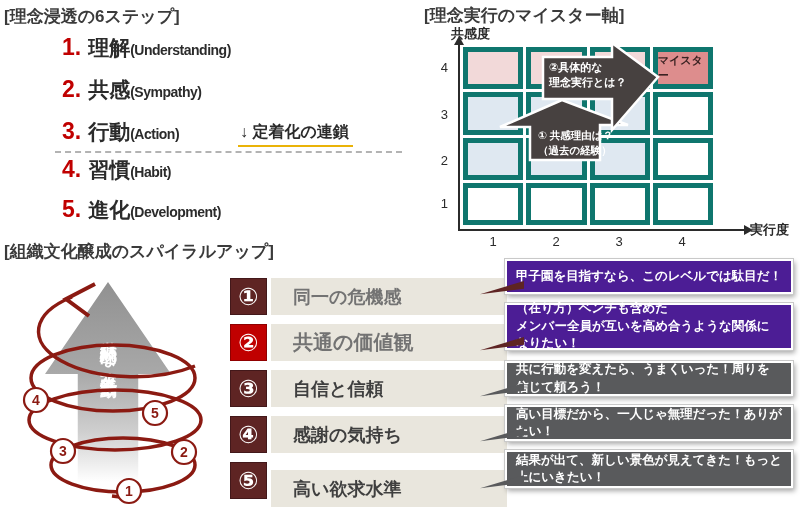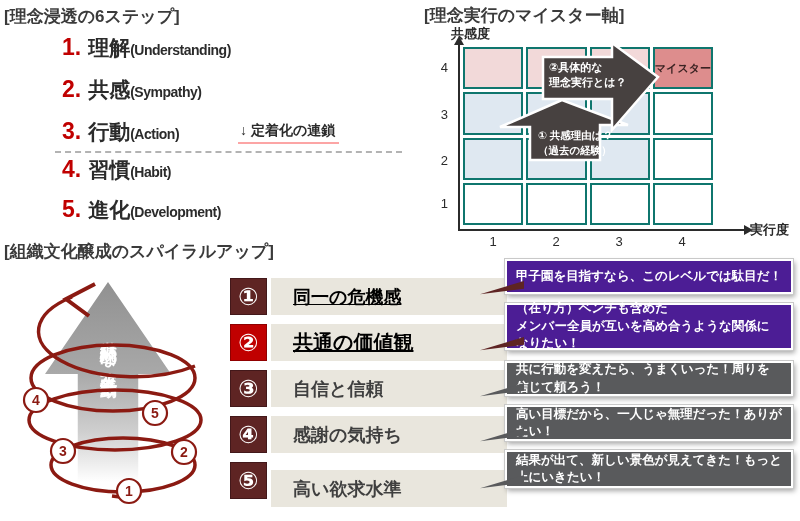--- a/index.html
+++ b/index.html
@@ -7,38 +7,38 @@
   body { font-family:"Liberation Sans","DejaVu Sans",sans-serif; }
   .canvas { position:relative; width:800px; height:521px; background:#fff; overflow:hidden; }
 
   .sec-title { position:absolute; font-size:17px; font-weight:bold; color:#3b3b3b; white-space:nowrap; }
 
   
   .step-row { position:absolute; left:62px; display:flex; align-items:baseline; white-space:nowrap; }
   .step-num { color:#c00000; font-size:23px; font-weight:bold; margin-right:7px; }
   .step-kanji { font-size:21px; font-weight:bold; color:#2b2b2b; }
   .step-en { font-size:14px; font-weight:bold; color:#2b2b2b; letter-spacing:-0.5px; }
-  .chain-note { position:absolute; left:238px; top:122px; font-size:14px; font-weight:bold; color:#2b2b2b;
-                border-bottom:2px solid #fca5a5; padding:0 4px 2px 2px; white-space:nowrap; }
+  .chain-note { position:absolute; left:238px; top:122px; font-size:16px; font-weight:bold; color:#2b2b2b;
+                border-bottom:2px solid #eab308; padding:0 4px 2px 2px; white-space:nowrap; }
   .dashed-sep { position:absolute; left:55px; top:151px; width:347px; border-top:2px dashed #b3b3b3; }
 
   
   .axis-label { position:absolute; font-size:13px; font-weight:bold; color:#2b2b2b; white-space:nowrap; }
   .y-axis-line { position:absolute; left:458px; top:44px; width:2px; height:187px; background:#2b2b2b; }
   .y-axis-head { position:absolute; left:454px; top:36px; width:0; height:0;
                  border-left:5px solid transparent; border-right:5px solid transparent; border-bottom:9px solid #2b2b2b; }
   .x-axis-line { position:absolute; left:458px; top:229px; width:288px; height:2px; background:#2b2b2b; }
   .x-axis-head { position:absolute; left:744px; top:225px; width:0; height:0;
                  border-top:5px solid transparent; border-bottom:5px solid transparent; border-left:9px solid #2b2b2b; }
   .tick { position:absolute; font-size:13px; color:#2b2b2b; }
   .ytick { left:432px; width:16px; text-align:right; }
   .xtick { top:234px; width:60px; text-align:center; }
   .grid { position:absolute; left:463px; top:47px; width:250px; height:178px;
           display:grid; grid-template-columns:repeat(4,1fr); grid-template-rows:repeat(4,1fr); gap:3px; }
-  .cell { border:2px solid #0f766e; background:#fff;text-align:center; }
+  .cell { border:5px solid #0f766e; background:#fff; }
   .cell.pink { background:#f2d9d9; }
   .cell.blue { background:#dfe8f1; }
   .cell.meister { background:#dd8d8d; display:flex; align-items:center; justify-content:center;
                   font-size:11px; font-weight:bold; color:#3a2222; }
   .arrow-svg { position:absolute; left:490px; top:38px; }
   .arrow-text { position:absolute; color:#fff; font-weight:bold; white-space:pre-line; }
   .arrow-text.a2 { left:549px; top:60px; width:90px; font-size:11px; line-height:1.35; }
   .arrow-text.a1 { left:538px; top:128px; width:80px; font-size:10.5px; line-height:1.4; }
 
   
@@ -50,21 +50,21 @@
   .spiral-svg { position:absolute; left:15px; top:268px; }
 
   
   .cl-numbox { position:absolute; left:230px; width:37px; height:37px; background:#5e2423;
                border:1px solid #43181a; color:#fff; display:flex; align-items:center; justify-content:center;
                font-size:24px; font-weight:bold; }
   .cl-numbox.hot { background:#c00000; border-color:#900000; }
   .cl-label { position:absolute; left:271px; width:236px; height:37px; background:#e9e6dd;
               display:flex; align-items:center; padding-left:22px; font-weight:bold; font-size:18px; color:#3f3f3f;
               white-space:nowrap; }
-  .cl-label.red { color:#000000; text-decoration:underline; }
+  .cl-label.red { color:#737373; }
   .cl-label.big { font-size:20px; }
 
   
   .callout { position:absolute; left:505px; width:288px; border:2px solid #fff;
              box-shadow:0 0 0 1px #c9c9c9, 2px 3px 5px rgba(0,0,0,0.35);
              color:#fff; font-weight:bold; font-size:12.5px; line-height:1.4;
              padding:4px 9px; display:flex; align-items:center; white-space:pre-line; }
   .callout.maroon { background:#4c1d95; }
   .callout.gray { background:#595a5c; }
   .tail { position:absolute; left:-27px; bottom:-3px; width:44px; height:14px;

